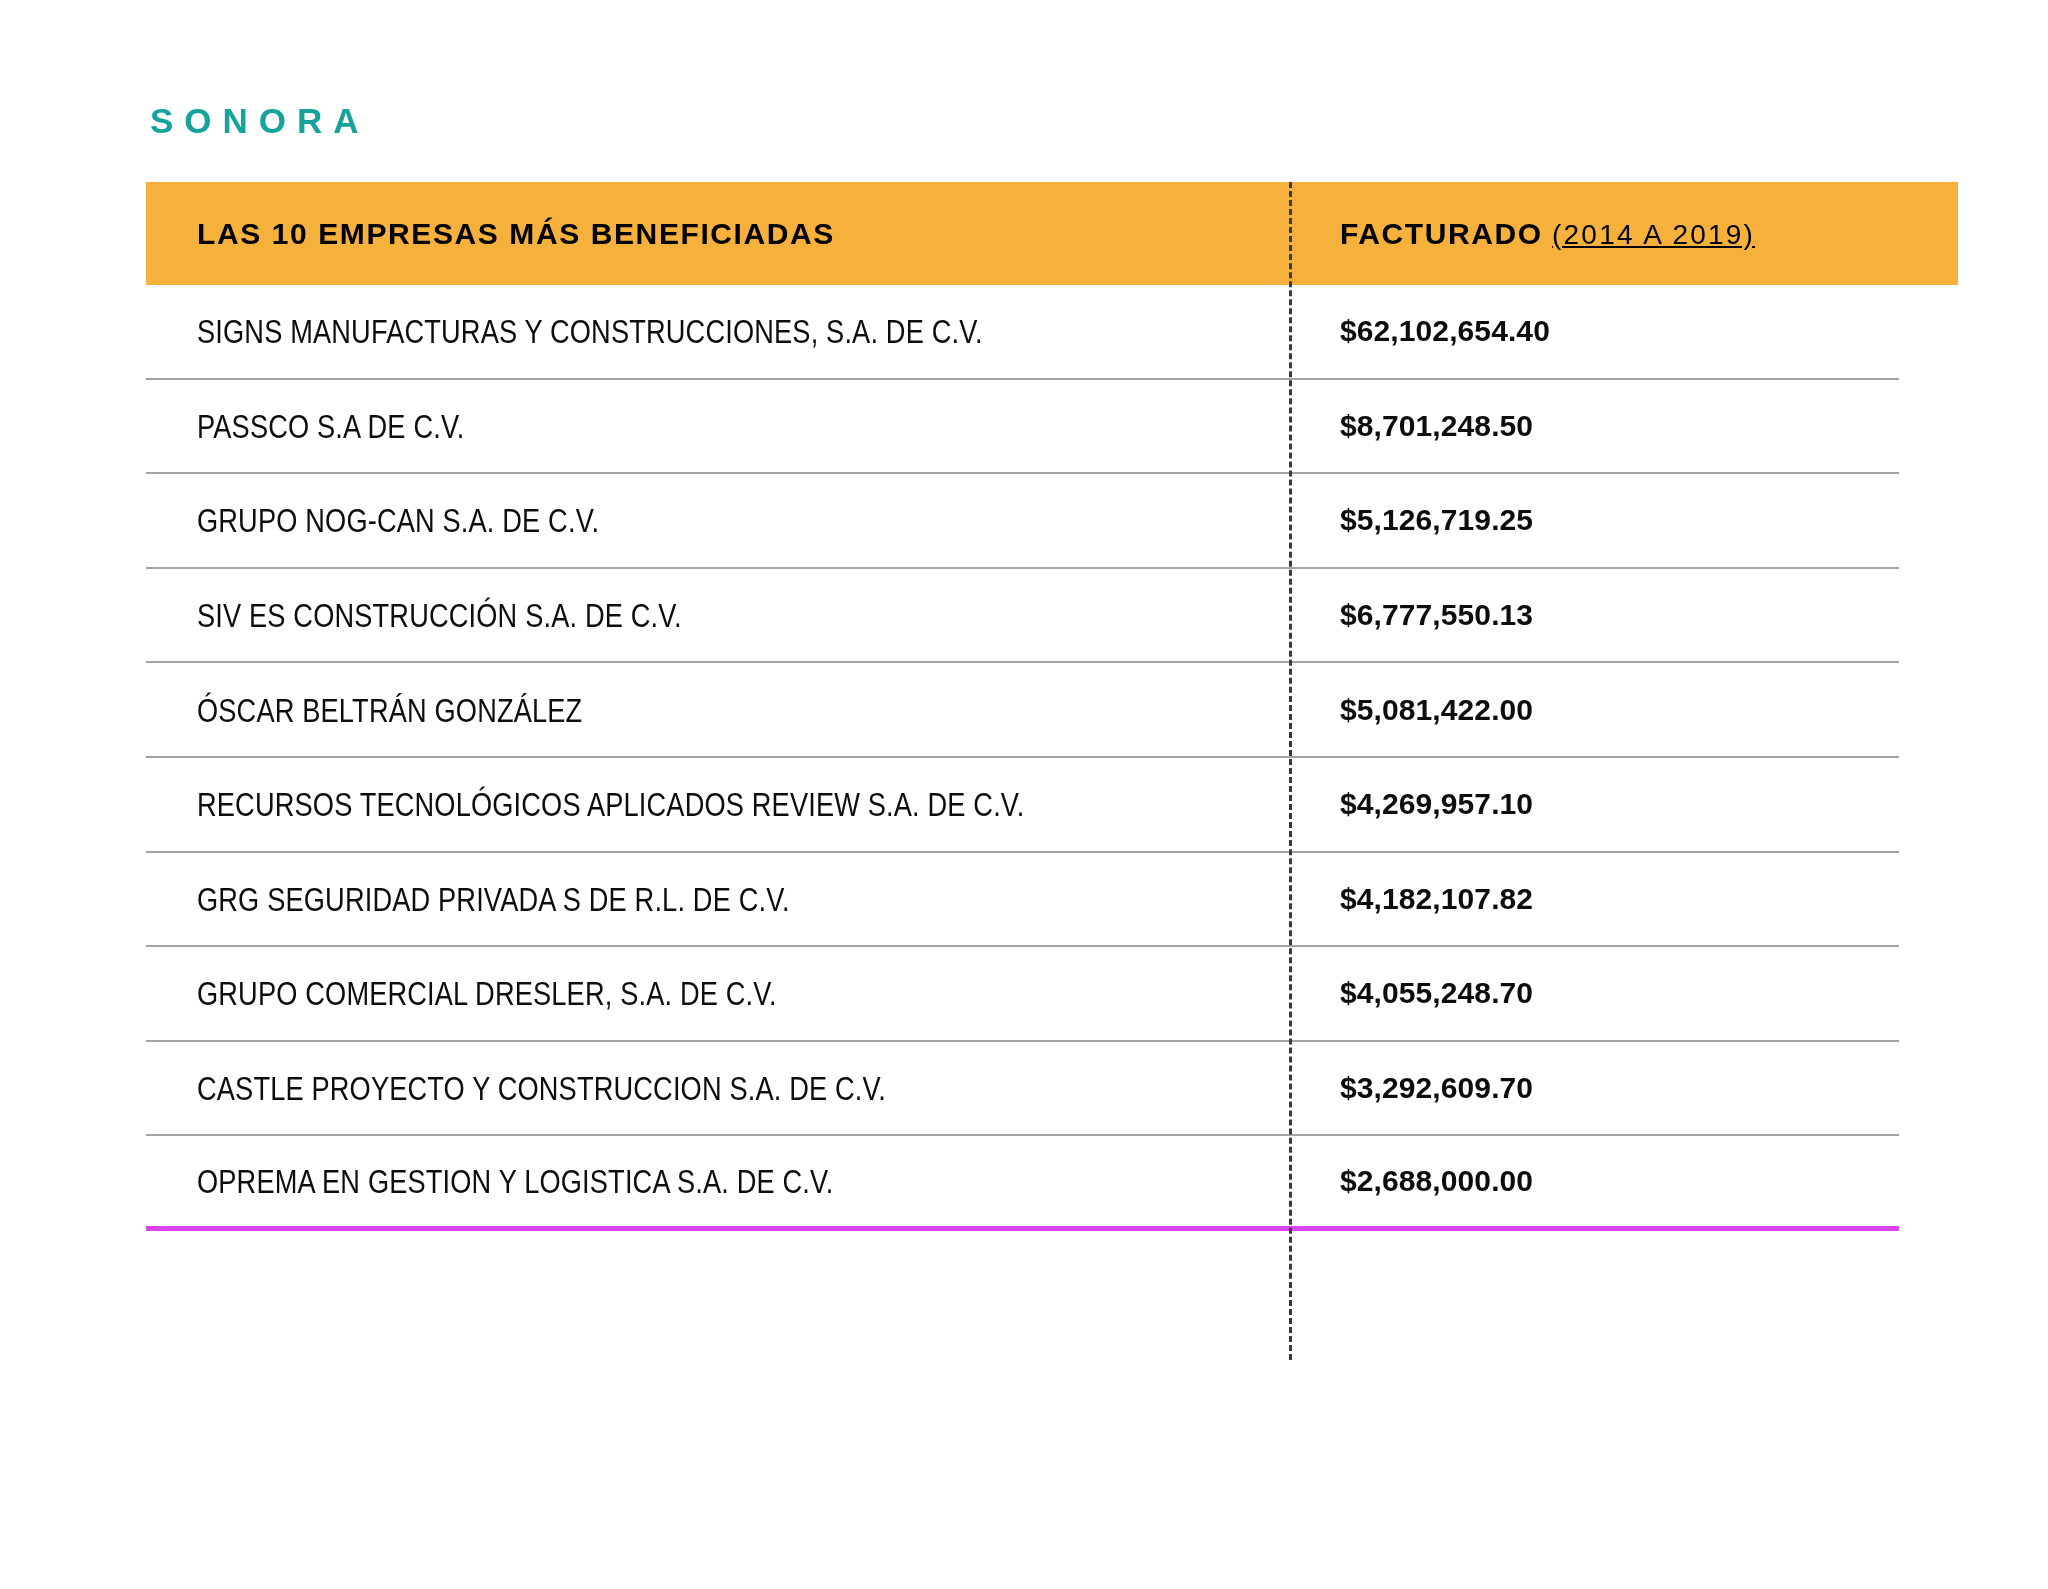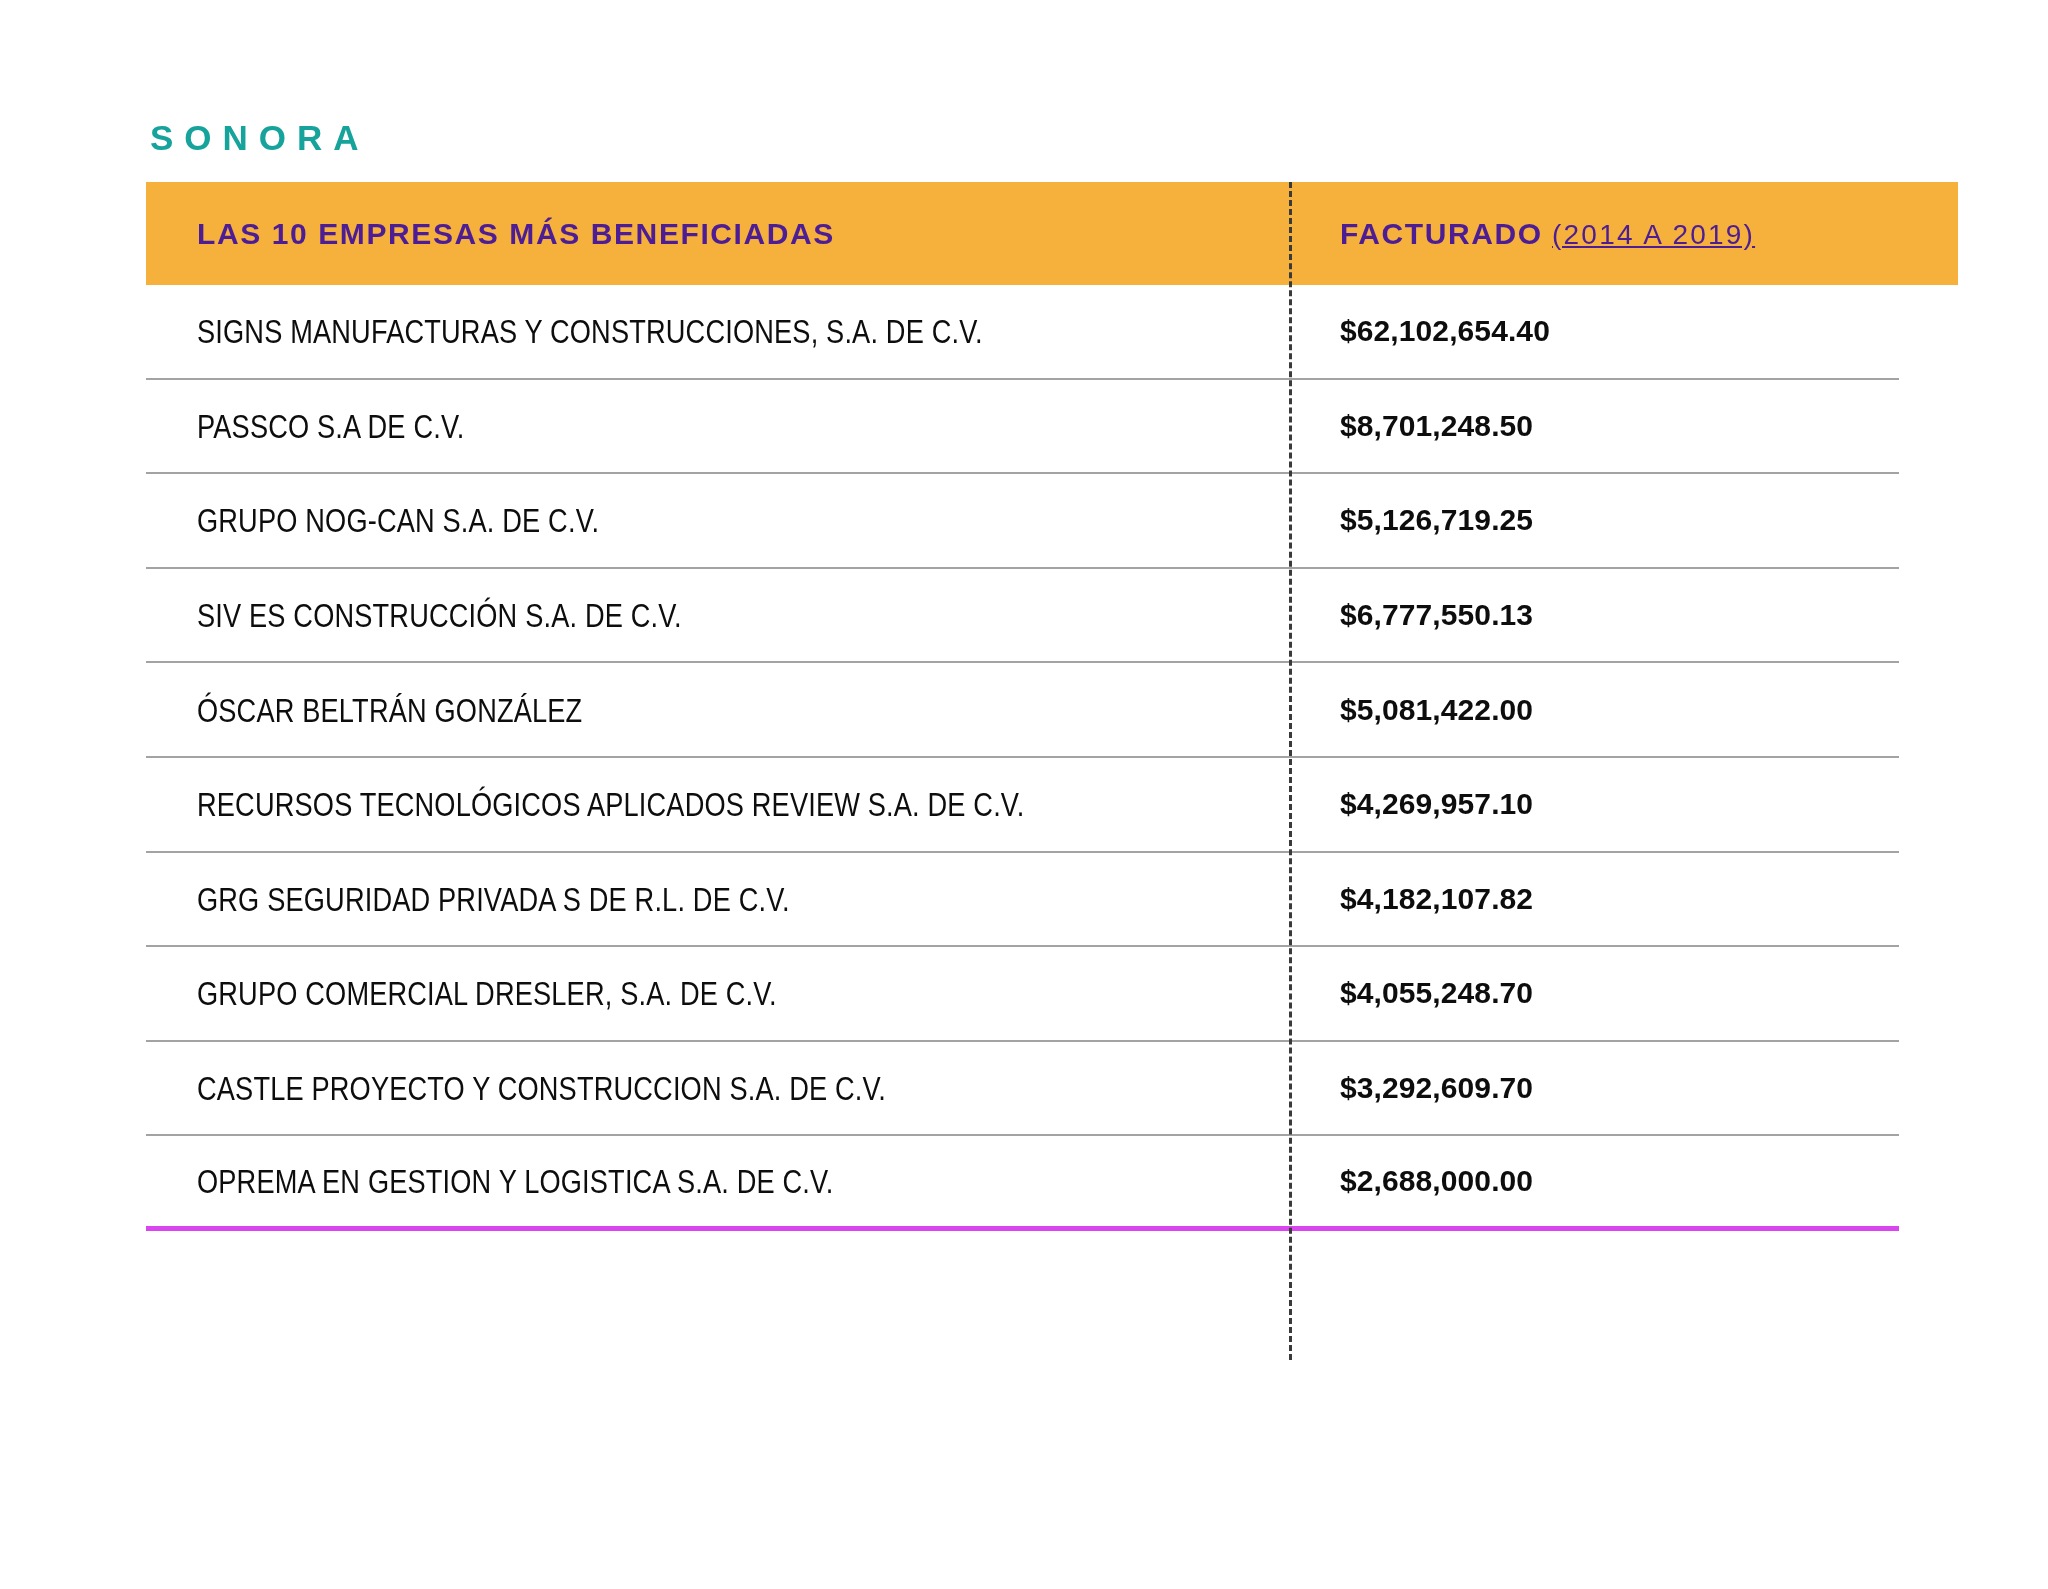--- a/index.html
+++ b/index.html
@@ -19,21 +19,21 @@
     width: 2048px;
     height: 1589px;
     background: #ffffff;
     overflow: hidden;
   }
 
   
   .state-title {
     position: absolute;
     left: 150px;
-    top: 120px;
+    top: 103px;
     font-size: 35px;
     font-weight: 700;
     letter-spacing: 11px;
     color: #16a39b;
     line-height: 1;
     white-space: nowrap;
   }
 
   
   .table {
@@ -48,21 +48,21 @@
     position: relative;
     background: #f6b03c;
     height: 103px;
     width: 1812px;
     box-sizing: border-box;
   }
   .th {
     position: absolute;
     top: 50%;
     transform: translateY(-50%);
-    color: #4c1d95;
+    color: #000000;
     white-space: nowrap;
   }
   .th-company {
     left: 51px;
     font-size: 30px;
     font-weight: 700;
     letter-spacing: 1.6px;
   }
   .th-amount {
     left: 1194px;

